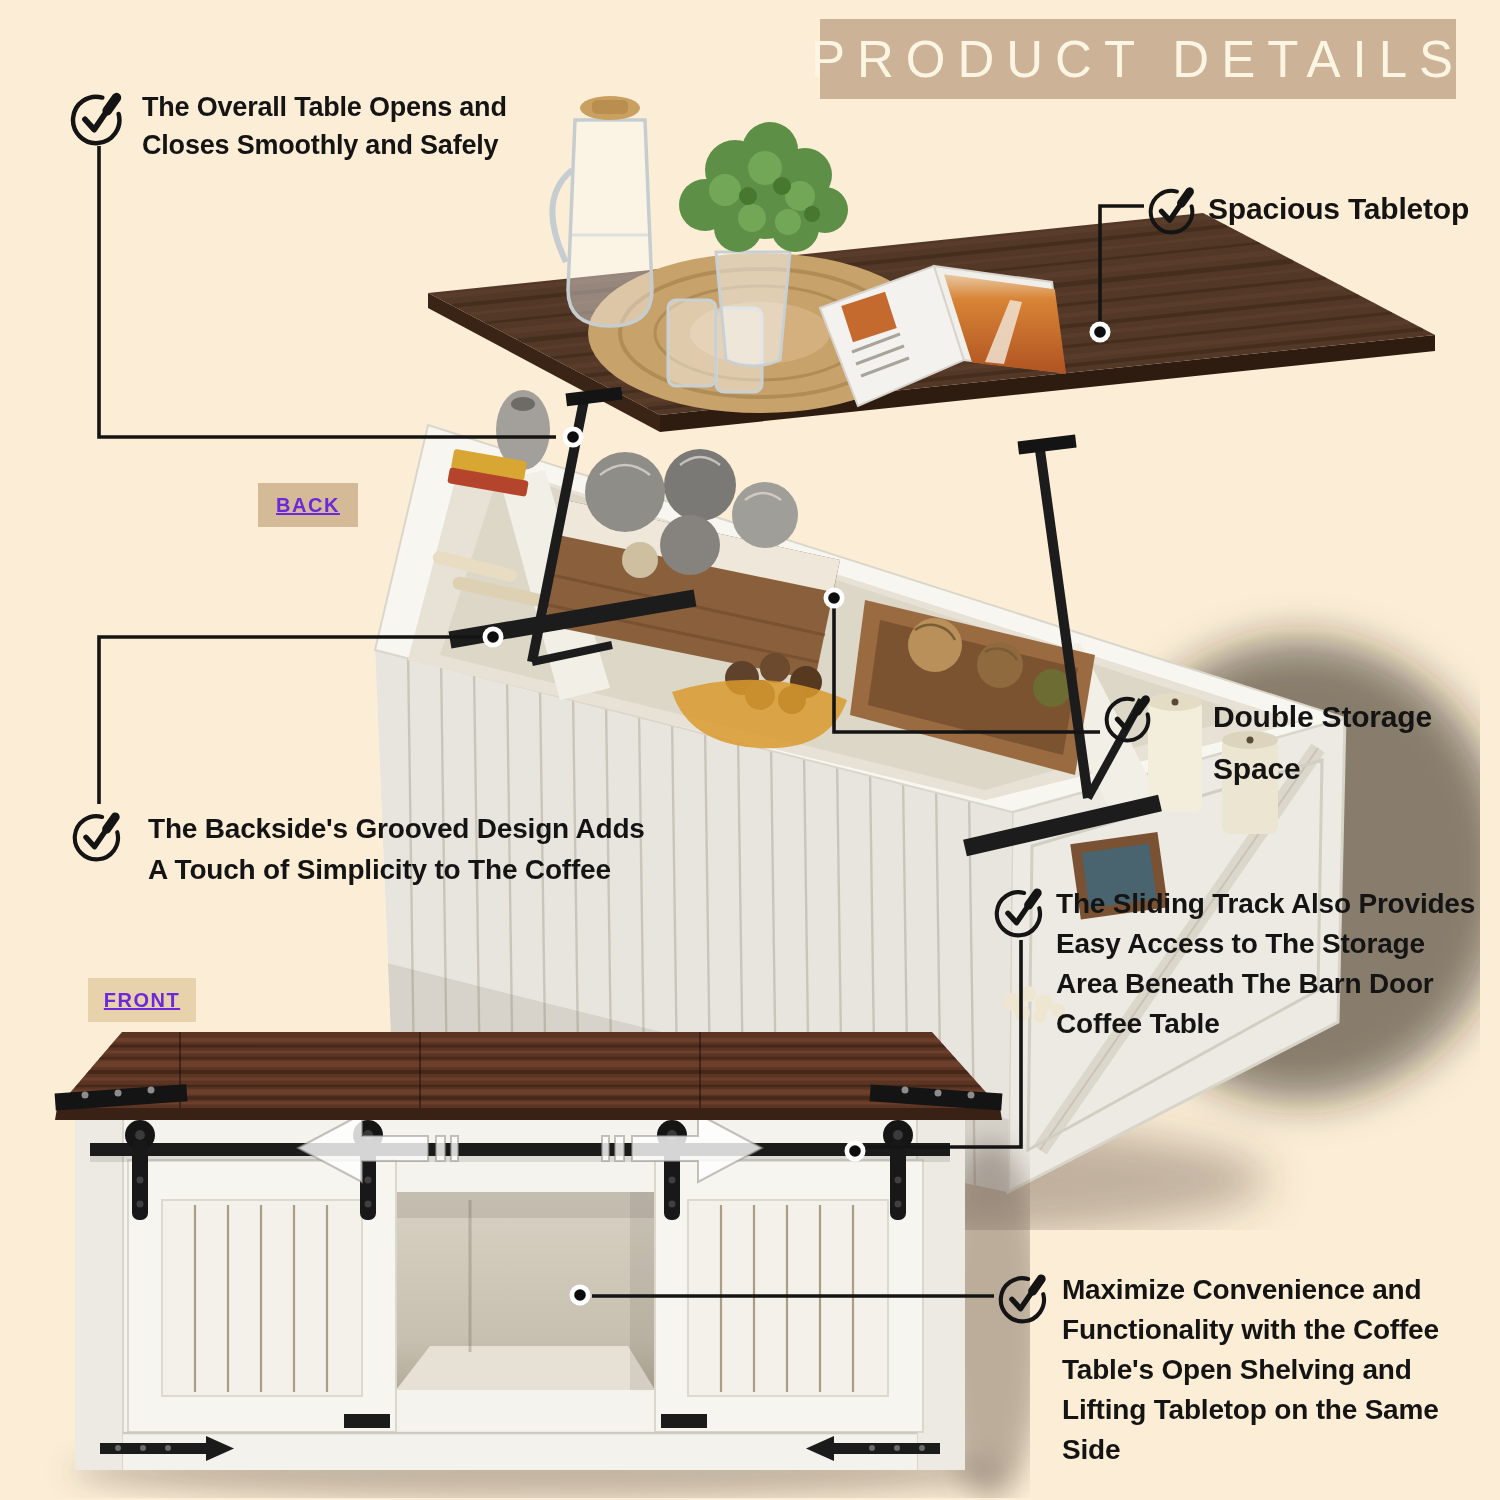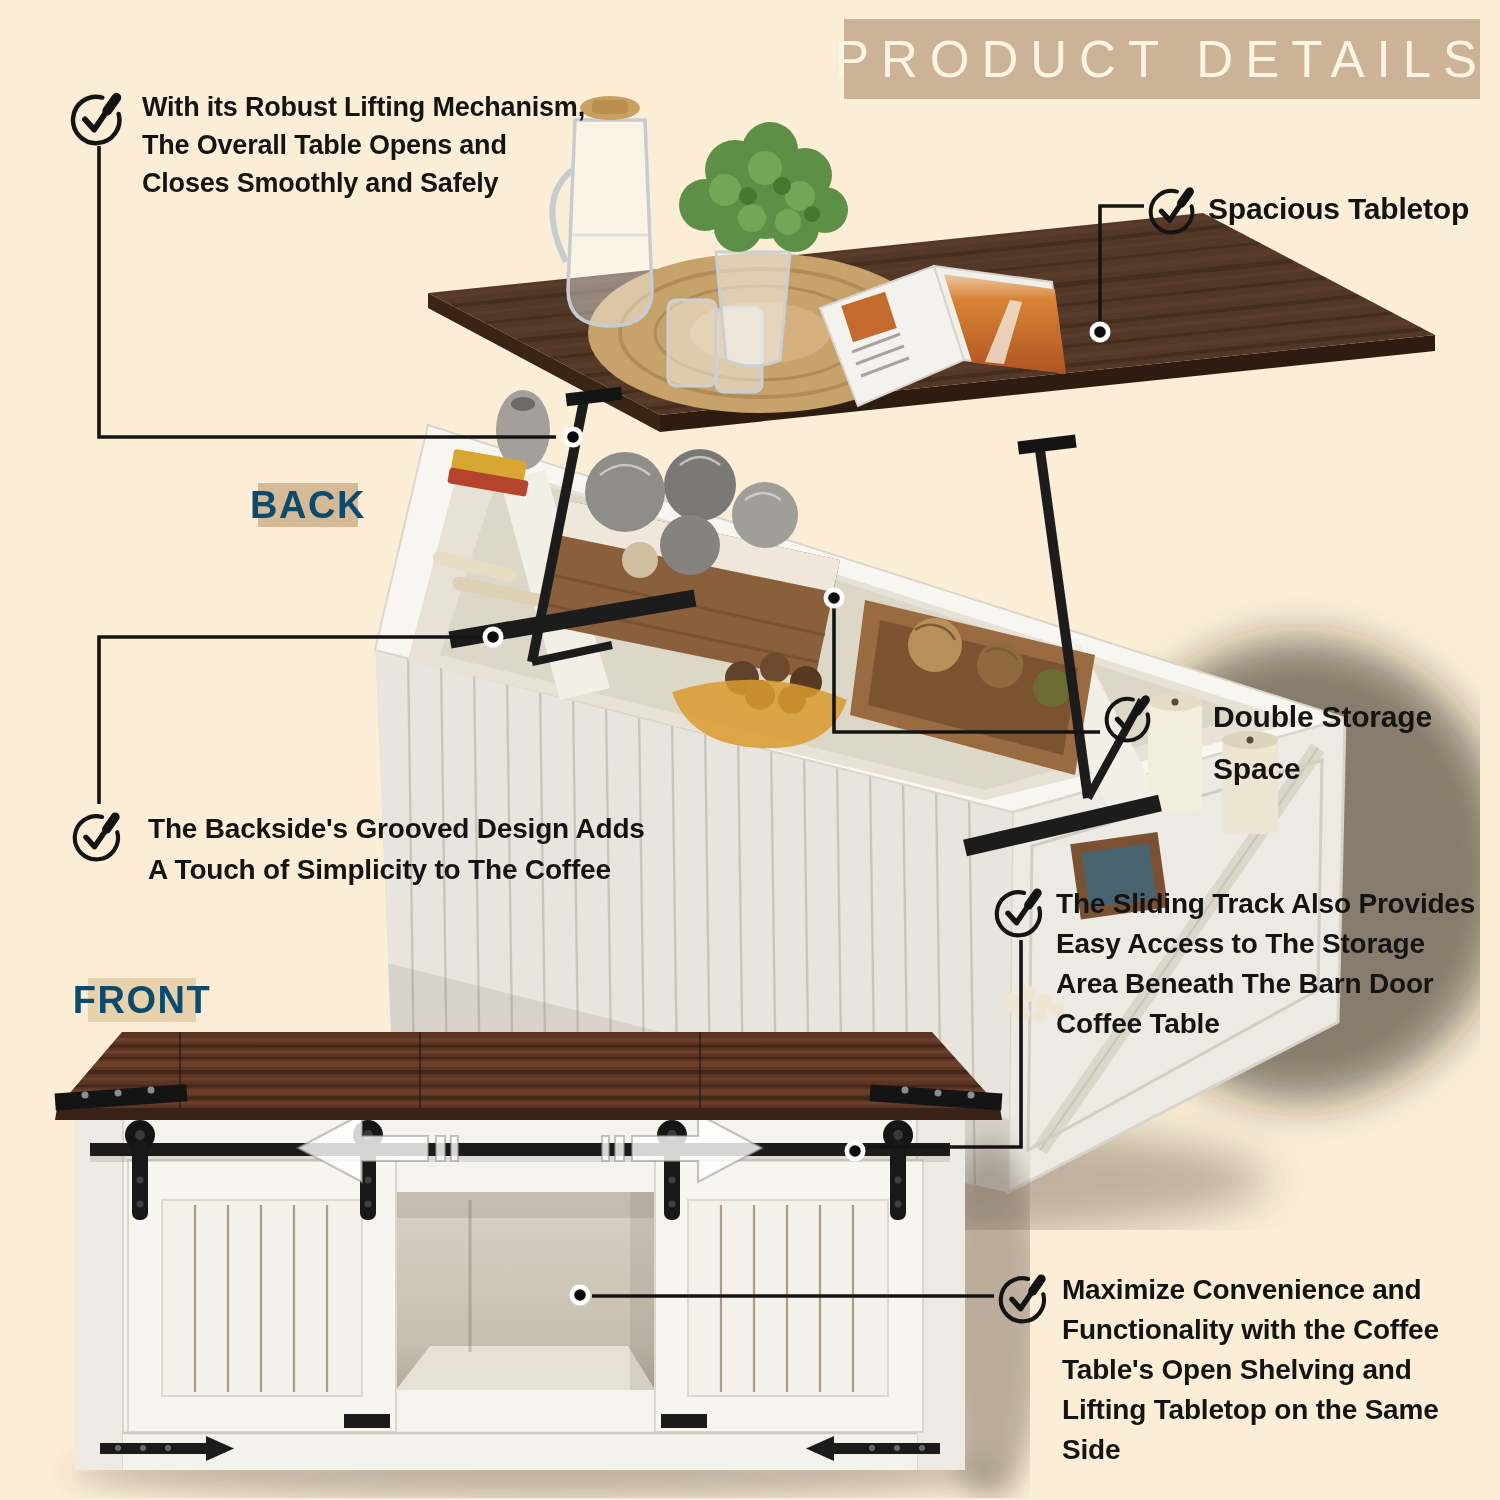--- a/index.html
+++ b/index.html
@@ -4,31 +4,31 @@
 <style>
   html,body{margin:0;padding:0;}
   #root{
     position:relative;width:1500px;height:1500px;overflow:hidden;
     background:#fceed6;
     font-family:"Liberation Sans", sans-serif;
   }
   .abs{position:absolute;}
   
   .header-box{
-    left:844px;top:19px;width:636px;height:80px;
+    left:820px;top:19px;width:636px;height:80px;
     background:#ccb296;display:flex;align-items:center;justify-content:center;
   }
   .header-box span{
     font-family:"Liberation Sans",sans-serif;font-weight:400;
     font-size:51px;letter-spacing:12px;color:#fdf5e3;white-space:nowrap;
   }
   
   .view-label{
     display:flex;align-items:center;justify-content:center;
-    font-weight:bold;font-size:38px;letter-spacing:1.5px;color:#0c4a6e;
+    font-weight:bold;font-size:20px;letter-spacing:1.5px;color:#6d28d9;text-decoration:underline;
   }
   .label-back{left:258px;top:483px;width:100px;height:44px;background:#d5ba97;}
   .label-front{left:88px;top:978px;width:108px;height:44px;background:#e7d2ac;}
   
   .callout{position:absolute;display:flex;align-items:flex-start;}
   .check{flex:none;}
   .ctext{font-weight:bold;color:#141414;letter-spacing:-0.2px;}
   .ctext.para{font-size:27px;line-height:38px;}
   .ctext.single{font-size:30px;line-height:52px;}
   .co-lifting{left:70px;top:88px;}
@@ -500,21 +500,20 @@
   <div class="abs view-label label-back">BACK</div>
   <div class="abs view-label label-front">FRONT</div>
 
   <div class="callout co-lifting">
     <svg class="check" viewBox="0 0 60 60">
       <path d="M50.3 26.9 A24 24 0 1 1 33.4 9.9" fill="none" stroke="#141414" stroke-width="4.6" stroke-linecap="round"></path>
       <path d="M15.5 32.5 L25 43 L42.5 17.5" fill="none" stroke="#141414" stroke-width="6" stroke-linecap="round" stroke-linejoin="round"></path>
       <path d="M38.5 23.5 L48 10" fill="none" stroke="#141414" stroke-width="10" stroke-linecap="round"></path>
     </svg>
     <div class="ctext para">
-      <div>With its Robust Lifting Mechanism,</div>
       <div>The Overall Table Opens and</div>
       <div>Closes Smoothly and Safely</div>
     </div>
   </div>
 
   <div class="callout co-tabletop">
     <svg class="check" viewBox="0 0 60 60">
       <path d="M50.3 26.9 A24 24 0 1 1 33.4 9.9" fill="none" stroke="#141414" stroke-width="4.6" stroke-linecap="round"></path>
       <path d="M15.5 32.5 L25 43 L42.5 17.5" fill="none" stroke="#141414" stroke-width="6" stroke-linecap="round" stroke-linejoin="round"></path>
       <path d="M38.5 23.5 L48 10" fill="none" stroke="#141414" stroke-width="10" stroke-linecap="round"></path>

